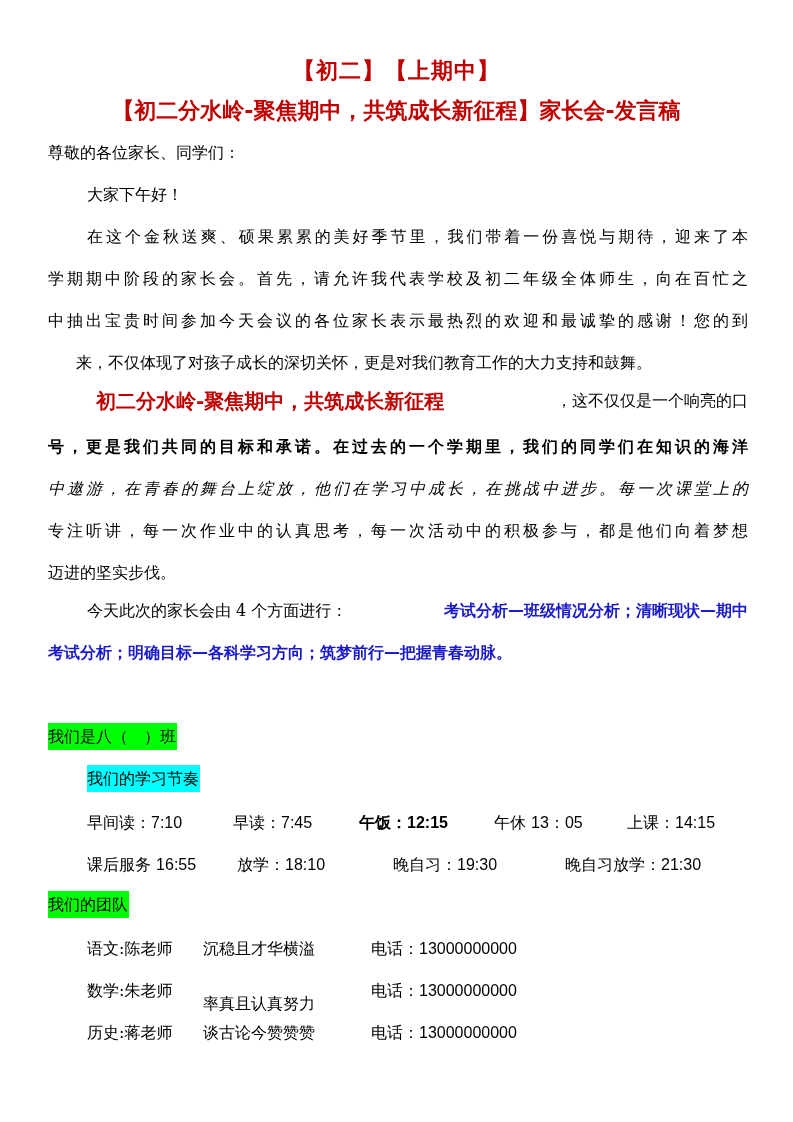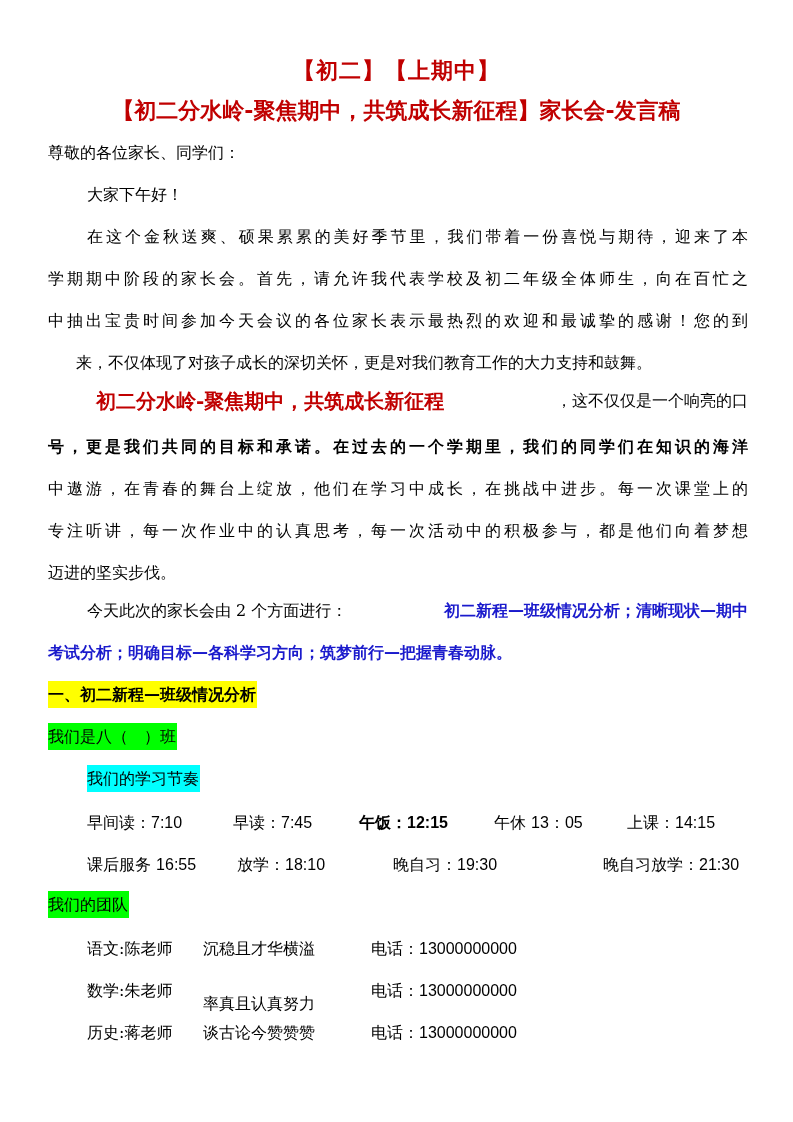--- a/index.html
+++ b/index.html
@@ -48,36 +48,33 @@
     <div class="abs body-text para-line" style="top:311px;">中抽出宝贵时间参加今天会议的各位家长表示最热烈的欢迎和最诚挚的感谢！您的到</div>
     <div class="abs body-text para-line last" style="top:353px;margin-left:28px;">来，不仅体现了对孩子成长的深切关怀，更是对我们教育工作的大力支持和鼓舞。</div>
   </div>
 
   <div>
     <div class="abs body-text" style="left:96px; width:652px; top:391px; display:flex; justify-content:space-between; align-items:flex-end;">
       <span class="red-inline">初二分水岭-聚焦期中，共筑成长新征程</span>
       <span>，这不仅仅是一个响亮的口</span>
     </div>
     <div class="abs body-text para-line" style="top:437px;font-weight:bold;">号，更是我们共同的目标和承诺。在过去的一个学期里，我们的同学们在知识的海洋</div>
-    <div class="abs body-text para-line" style="top:479px;">中遨游，在青春的舞台上绽放，他们在学习中成长，在挑战中进步。每一次课堂上的</div>
+    <div class="abs body-text para-line" style="top:479px;font-style:italic;">中遨游，在青春的舞台上绽放，他们在学习中成长，在挑战中进步。每一次课堂上的</div>
     <div class="abs body-text para-line" style="top:521px;">专注听讲，每一次作业中的认真思考，每一次活动中的积极参与，都是他们向着梦想</div>
     <div class="abs body-text para-line last" style="top:563px;">迈进的坚实步伐。</div>
   </div>
 
   <div>
     <div class="abs body-text" style="left:87px; width:661px; top:601px; display:flex; justify-content:space-between;">
-      <span>今天此次的家长会由 2 个方面进行：</span>
-      <span class="blue-bold">初二新程—班级情况分析；清晰现状—期中</span>
+      <span>今天此次的家长会由 4 个方面进行：</span>
+      <span class="blue-bold">考试分析—班级情况分析；清晰现状—期中</span>
     </div>
     <div class="abs body-text blue-bold" style="left:48px; top:643px;">考试分析；明确目标—各科学习方向；筑梦前行—把握青春动脉。</div>
   </div>
 
-  <div class="abs body-text" style="left:48px; top:685px;">
-    <span class="hl-yellow">一、初二新程—班级情况分析</span>
-  </div>
 
   <div class="abs body-text" style="left:48px; top:727px;">
     <span class="hl-green">我们是八（　）班</span>
   </div>
 
   <div class="abs body-text" style="left:87px; top:769px;">
     <span class="hl-cyan">我们的学习节奏</span>
   </div>
 
   <div>
@@ -85,21 +82,21 @@
     <div class="time-item" style="left:233px; top:811px;"><span>早读：</span><span class="num">7:45</span></div>
     <div class="time-item" style="left:359px; top:811px;font-weight:bold;"><span>午饭：</span><span class="num">12:15</span></div>
     <div class="time-item" style="left:494px; top:811px;"><span>午休 </span><span class="num">13：05</span></div>
     <div class="time-item" style="left:627px; top:811px;"><span>上课：</span><span class="num">14:15</span></div>
   </div>
 
   <div>
     <div class="time-item" style="left:87px; top:853px;"><span>课后服务 </span><span class="num">16:55</span></div>
     <div class="time-item" style="left:237px; top:853px;"><span>放学：</span><span class="num">18:10</span></div>
     <div class="time-item" style="left:393px; top:853px;"><span>晚自习：</span><span class="num">19:30</span></div>
-    <div class="time-item" style="left:565px; top:853px;margin-left:38px;"><span>晚自习放学：</span><span class="num">21:30</span></div>
+    <div class="time-item" style="left:565px; top:853px;"><span>晚自习放学：</span><span class="num">21:30</span></div>
   </div>
 
   <div class="abs body-text" style="left:48px; top:895px;">
     <span class="hl-green">我们的团队</span>
   </div>
 
   <div>
     <div>
       <div class="team-cell" style="left:87px; top:937px;">语文:陈老师</div>
       <div class="team-cell" style="left:203px; top:937px;">沉稳且才华横溢</div>

